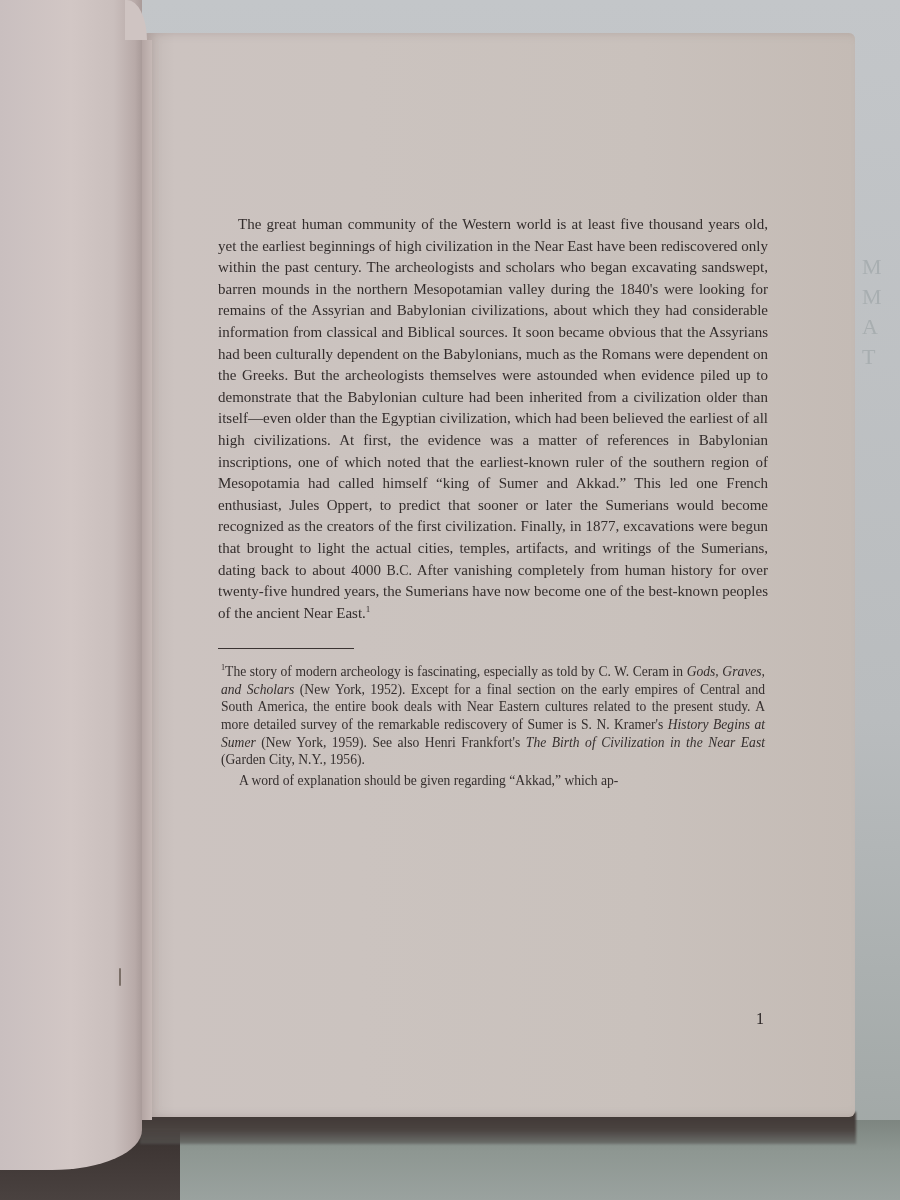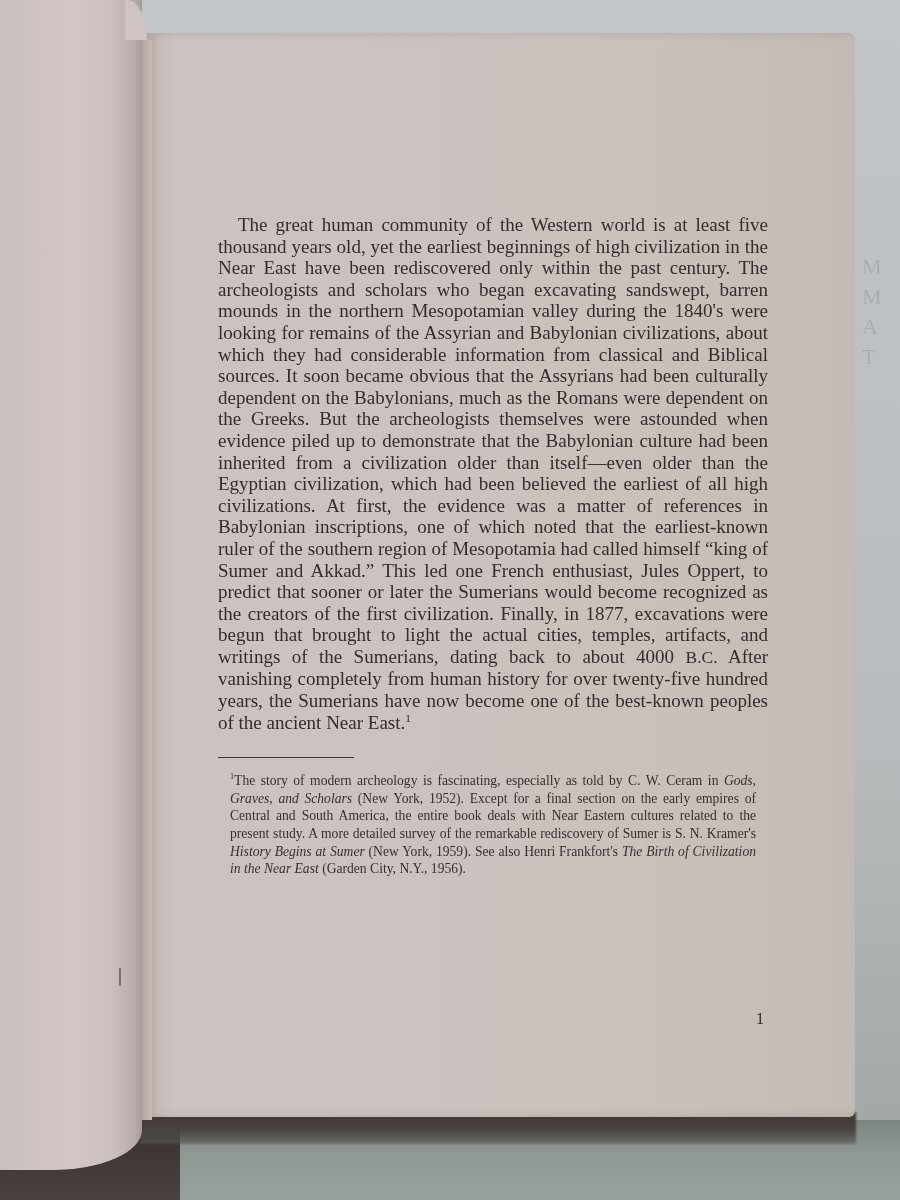--- a/index.html
+++ b/index.html
@@ -43,31 +43,31 @@
   .content {
     position:absolute; left:218px; top:170px; width:550px;
     color:#2f2a29;
   }
   .chapter-title {
     font-family: "DejaVu Sans", "Liberation Sans", sans-serif;
     font-size:21px; color:#2a2525; margin:0 0 0 18px; font-weight:normal;
     letter-spacing:0.2px;
   }
   .body-text {
-    margin-top:44px; font-size:19px; line-height:21.6px;
+    margin-top:44px; font-size:15px; line-height:21.6px;
     text-align:justify; color:#332d2c;
   }
   .body-text p { margin:0; text-indent:20px; }
   .sc { font-variant: small-caps; font-size:0.92em; }
   .sup { font-size:0.6em; vertical-align: super; line-height:0; }
   .fn-rule {
     width:136px; height:0; border-top:1px solid #3a3332; margin:24px 0 14px 0;
   }
   .footnotes { font-size:13.6px; line-height:17.6px; text-align:justify; color:#352f2e; }
-  .footnotes p { margin:12px; }
+  .footnotes p { margin:3px; }
   .footnotes p.indent { text-indent:18px; }
   .footnotes i { font-style:italic; }
   .page-number {
     position:absolute; left:756px; top:1010px; font-size:16px; color:#2a2525;
   }
   .speck { position:absolute; width:2px; height:6px; background:#7b6f68; border-radius:1px; }
   .ghost-text {
     position:absolute; left:862px; top:252px; width:40px;
     font-family:"Liberation Serif", serif; font-size:22px; line-height:30px;
     color:rgba(150,158,160,0.55); letter-spacing:1px;
@@ -92,16 +92,17 @@
 <div class="content">
 
   <div class="body-text">
     <p><span>The great human community of the Western world is at least five thousand years old, yet the earliest beginnings of high civilization in the Near East have been rediscovered only within the past century. The archeologists and scholars who began excavating sandswept, barren mounds in the northern Mesopotamian valley during the 1840's were looking for remains of the Assyrian and Babylonian civilizations, about which they had considerable information from classical and Biblical sources. It soon became obvious that the Assyrians had been culturally dependent on the Babylonians, much as the Romans were dependent on the Greeks. But the archeologists themselves were astounded when evidence piled up to demonstrate that the Babylonian culture had been inherited from a civilization older than itself—even older than the Egyptian civilization, which had been believed the earliest of all high civilizations. At first, the evidence was a matter of references in Babylonian inscriptions, one of which noted that the earliest-known ruler of the southern region of Mesopotamia had called himself “king of Sumer and Akkad.” This led one French enthusiast, Jules Oppert, to predict that sooner or later the Sumerians would become recognized as the creators of the first civilization. Finally, in 1877, excavations were begun that brought to light the actual cities, temples, artifacts, and writings of the Sumerians, dating back to about 4000</span> <span class="sc">B.C.</span><span> After vanishing completely from human history for over twenty-five hundred years, the Sumerians have now become one of the best-known peoples of the ancient Near East.</span><span class="sup">1</span></p>
   </div>
 
   <div class="fn-rule"></div>
 
   <div class="footnotes">
     <p><span class="sup">1</span><span>The story of modern archeology is fascinating, especially as told by C. W. Ceram in </span><i>Gods, Graves, and Scholars</i><span> (New York, 1952). Except for a final section on the early empires of Central and South America, the entire book deals with Near Eastern cultures related to the present study. A more detailed survey of the remarkable rediscovery of Sumer is S. N. Kramer's </span><i>History Begins at Sumer</i><span> (New York, 1959). See also Henri Frankfort's </span><i>The Birth of Civilization in the Near East</i><span> (Garden City, N.Y., 1956).</span></p>
+    <p class="indent">A word of explanation should be given regarding “Akkad,” which ap-</p>
   </div>
 </div>
 
 <div class="page-number">1</div>
 
 </body></html>

